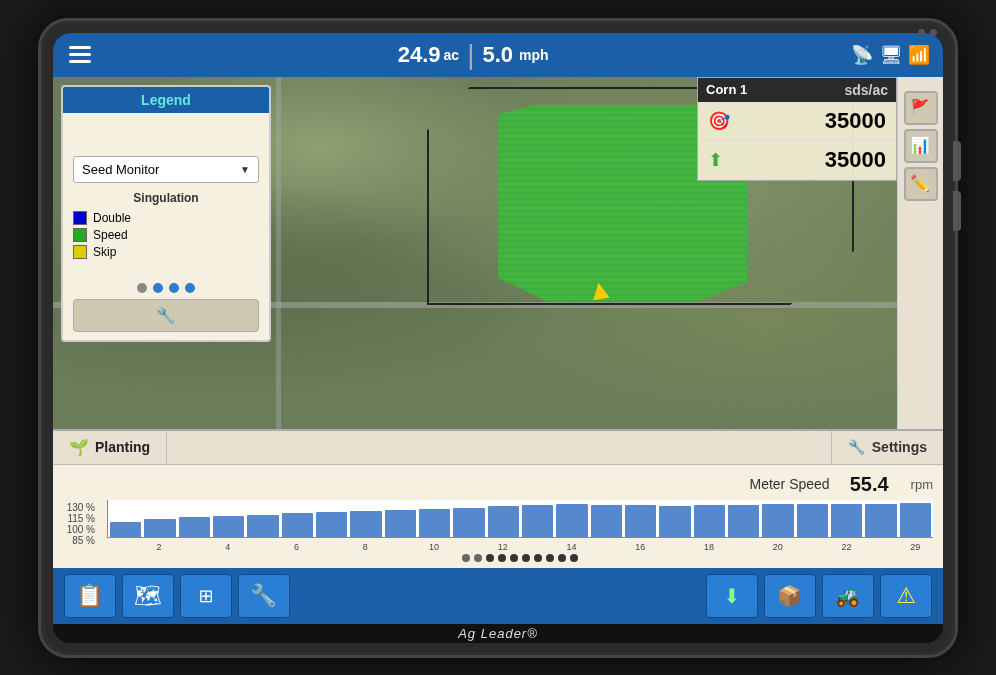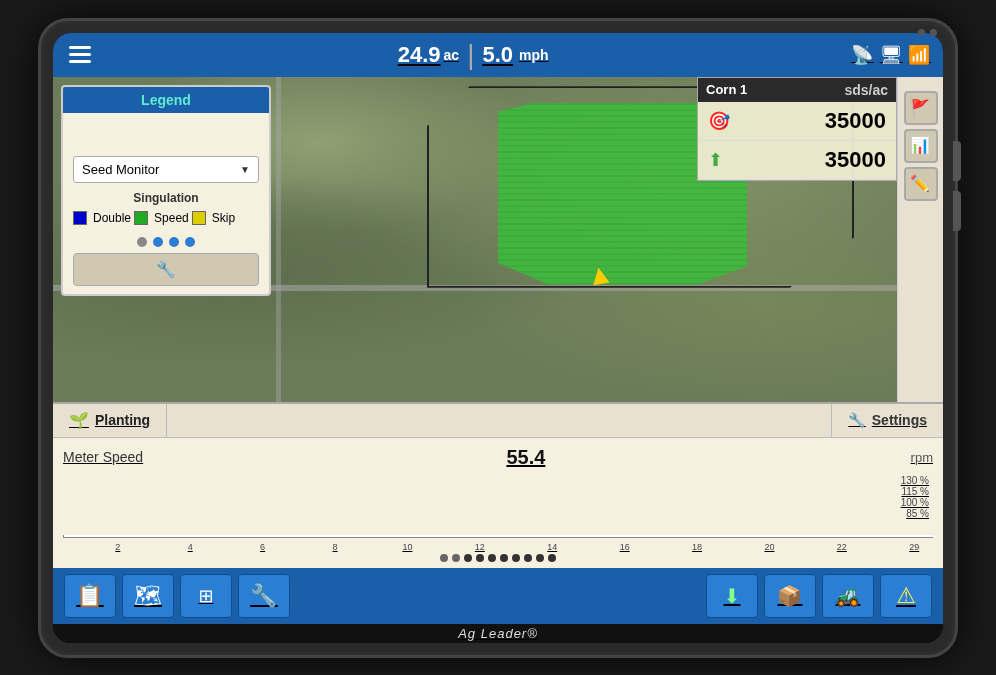--- a/index.html
+++ b/index.html
@@ -22,21 +22,20 @@
       border: 3px solid #444;
     }
     .screen {
       width: 100%;
       height: 100%;
       background: #000;
       border-radius: 18px;
       overflow: hidden;
       display: flex;
       flex-direction: column;
-      text-decoration: underline;
     }
     
     .top-bar {
       background: #1a5fa8;
       height: 44px;
       display: flex;
       align-items: center;
       justify-content: space-between;
       padding: 0 12px;
       flex-shrink: 0;
@@ -212,23 +211,23 @@
     }
     .singulation-title {
       font-size: 12px;
       font-weight: bold;
       text-align: center;
       margin-bottom: 6px;
       color: #333;
     }
     .legend-items {
       display: flex;
-      flex-direction: row;
+      flex-direction: column;
       gap: 3px;
-      margin-bottom: 12px;
+      margin-bottom: 24px;
     }
     .legend-item {
       display: flex;
       align-items: center;
       gap: 6px;
       font-size: 12px;
     }
     .legend-color {
       width: 14px;
       height: 14px;
@@ -372,42 +371,41 @@
     
     .chart-area {
       background: #f5f0e0;
       padding: 8px 10px 6px;
       display: flex;
       flex-direction: column;
     }
     .chart-header {
       display: flex;
       align-items: center;
-      justify-content: space-between;
+      justify-content: flex-end;
       gap: 20px;
       margin-bottom: 4px;
     }
     .chart-title {
       font-size: 14px;
       color: #333;
     }
     .chart-value {
       font-size: 20px;
       font-weight: bold;
       color: #111;
     }
     .chart-unit {
       font-size: 13px;
       color: #555;
       margin-left: 2px;
     }
     .chart-body {
       display: flex;
-      gap: 0;
-      flex-direction: column;
+      gap: 8px;
     }
     .chart-y-axis {
       display: flex;
       flex-direction: column;
       justify-content: space-between;
       padding-right: 4px;
       font-size: 10px;
       color: #444;
       padding-bottom: 16px;
       padding-top: 2px;

